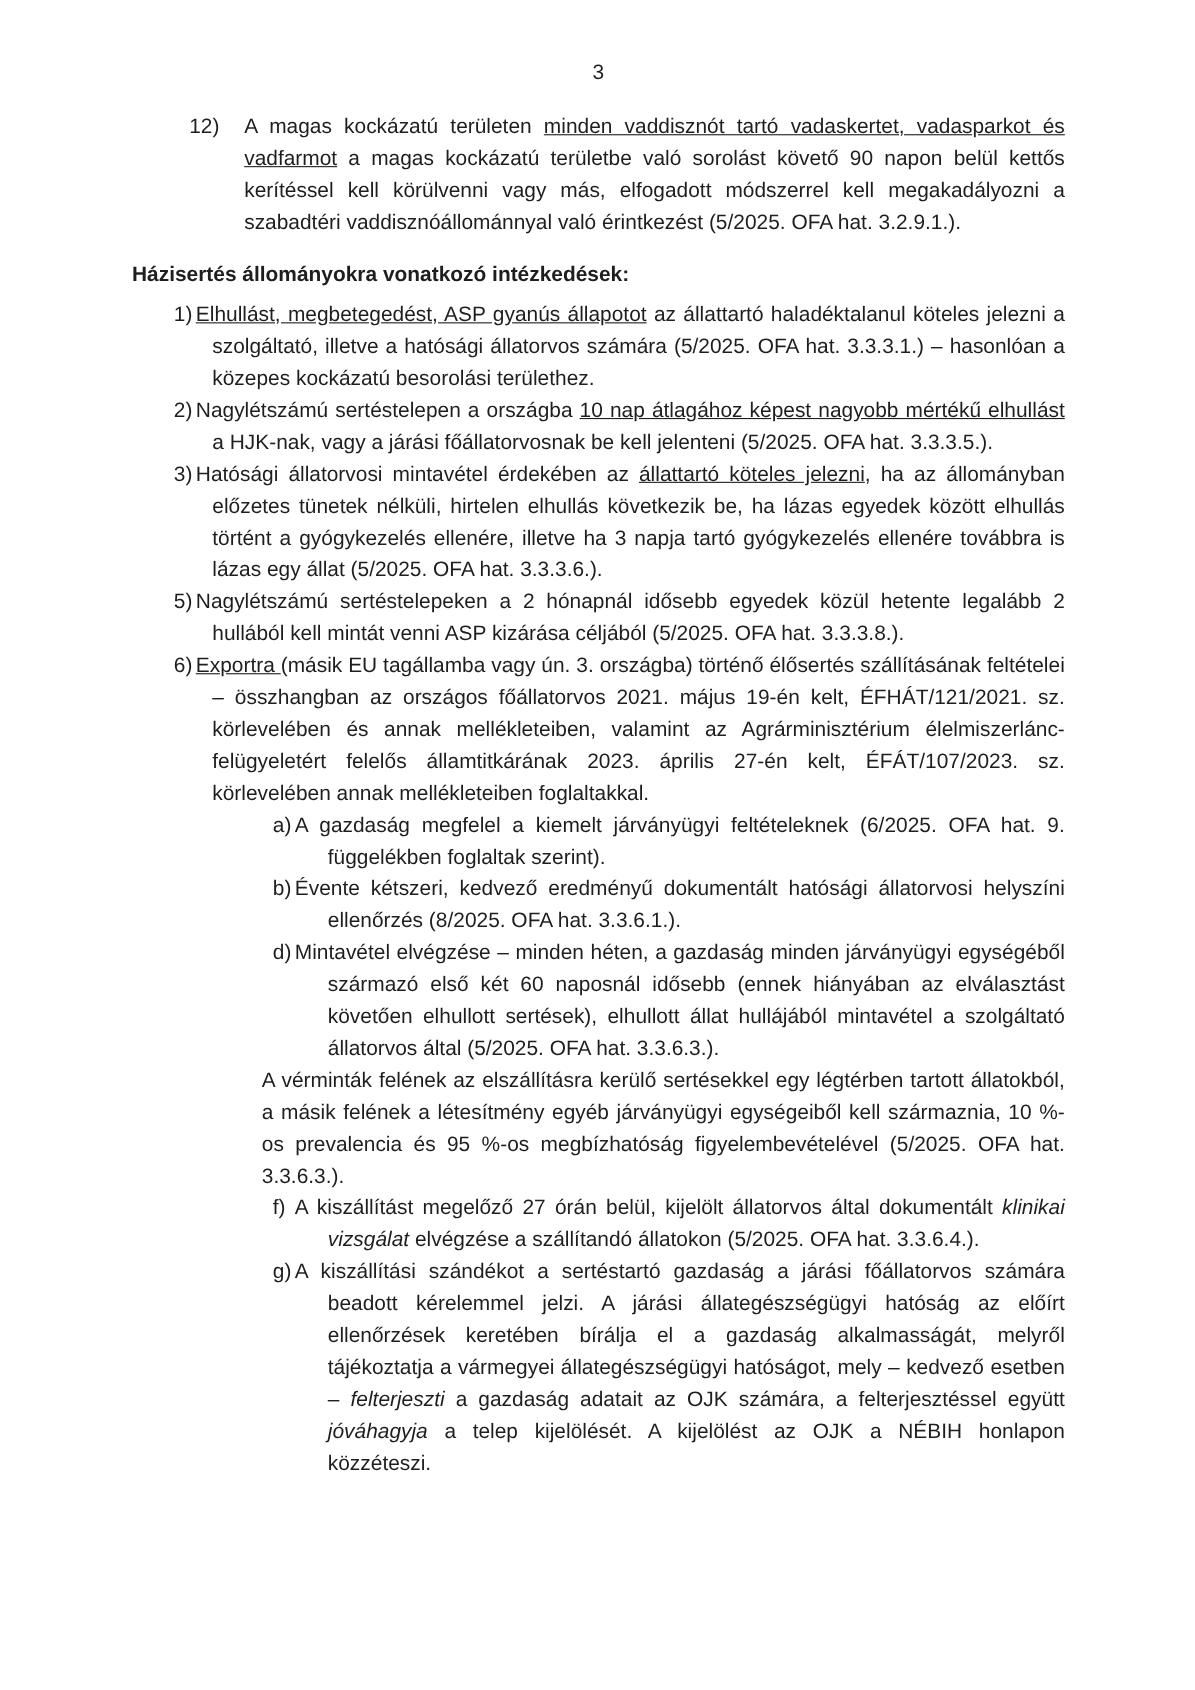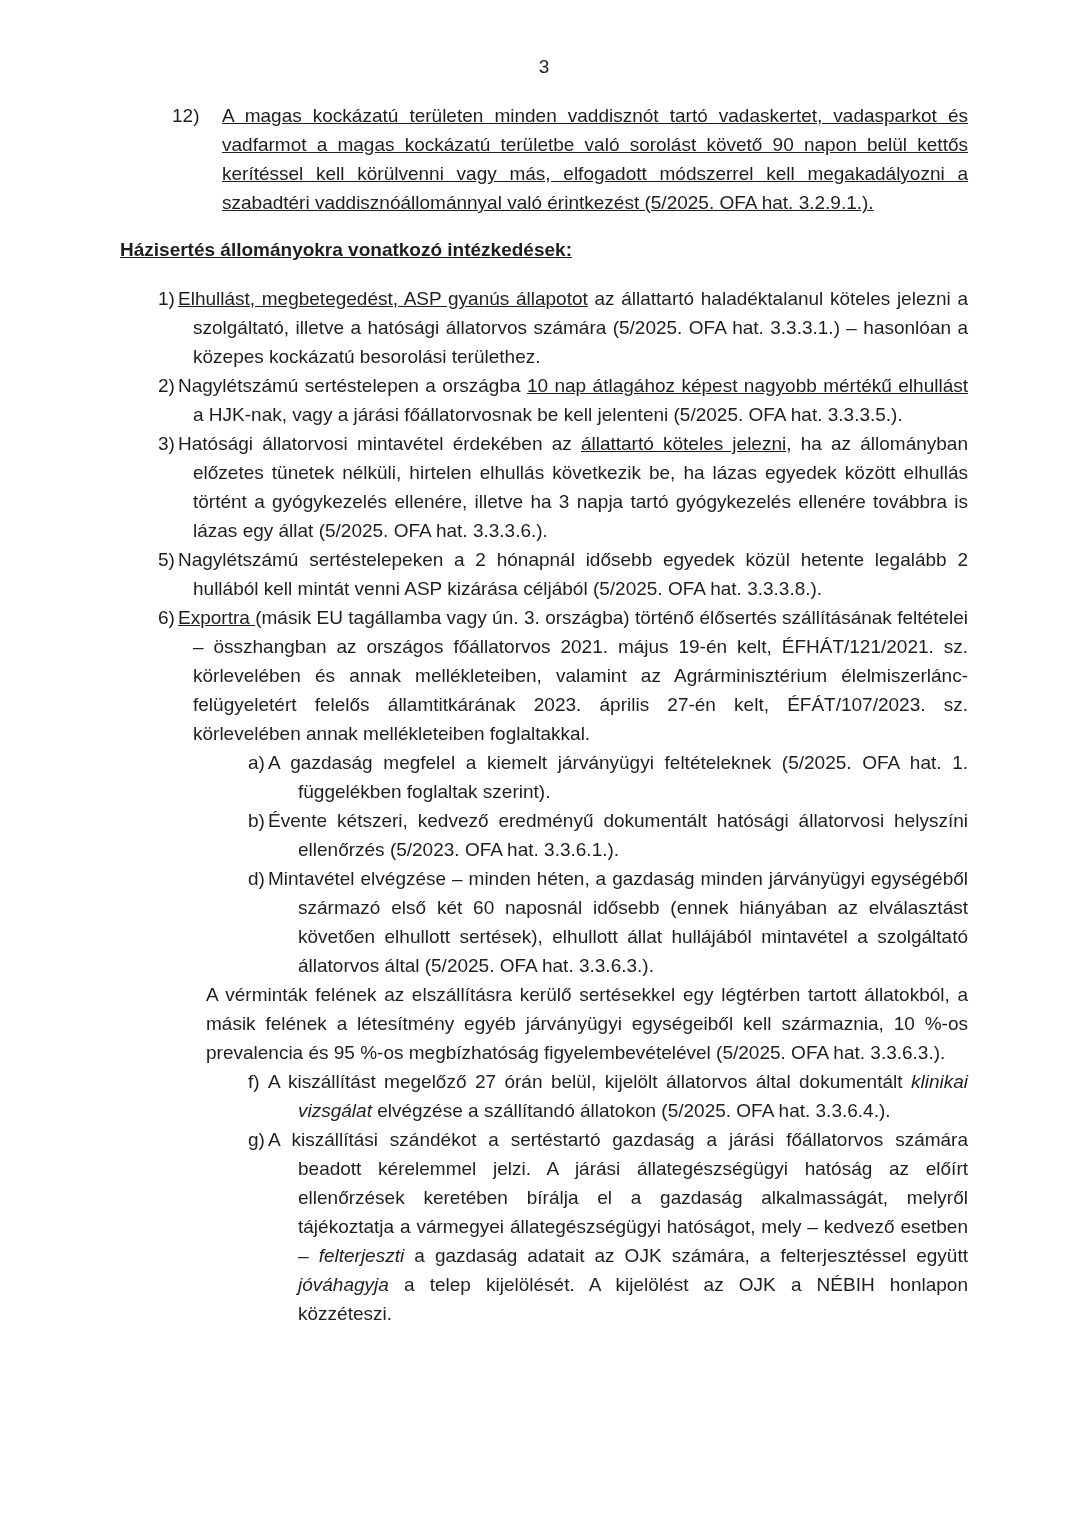--- a/index.html
+++ b/index.html
@@ -20,36 +20,34 @@
     line-height: 29px;
     color: #1e1e1e;
     overflow: hidden;
   }
   .page-number {
     text-align: center;
     margin-bottom: 20px;
   }
   .para {
     text-align: justify;
-    text-decoration: underline;
   }
   .item12 {
     margin-left: 102px;
     text-indent: -50px;
   }
   .item12 .marker {
     display: inline-block;
     width: 50px;
     text-indent: 0;
   }
   .heading {
     font-size: 19px;
     font-weight: bold;
-    text-decoration: underline;
-    margin: 18px 0 20px 0;
+    margin: 18px 0 8px 0;
     text-align: left;
   }
   .list-item {
     margin-left: 73px;
     text-indent: -35px;
     text-align: justify;
   }
   .list-item .marker {
     display: inline-block;
     width: 20px;
@@ -59,21 +57,21 @@
     margin-left: 178px;
     text-indent: -50px;
     text-align: justify;
   }
   .sub-item .marker {
     display: inline-block;
     width: 20px;
     text-indent: 0;
   }
   .sub-cont {
-    margin-left: 86px;
+    margin-left: 118px;
     text-indent: 0;
     text-align: justify;
   }
   .seg-u { text-decoration: underline; }
   .seg-i { font-style: italic; }
 </style>
 </head>
 <body>
 
 <div class="page">
@@ -101,25 +99,25 @@
 
   <div class="list-item">
     <span class="marker">5)</span><span class="rich"><span>Nagylétszámú sertéstelepeken a 2 hónapnál idősebb egyedek közül hetente legalább 2 hullából kell mintát venni ASP kizárása céljából (5/2025. OFA hat. 3.3.3.8.).</span></span>
   </div>
 
   <div class="list-item">
     <span class="marker">6)</span><span class="rich"><span class="seg-u">Exportra </span><span>(másik EU tagállamba vagy ún. 3. országba) történő élősertés szállításának feltételei – összhangban az országos főállatorvos 2021. május 19-én kelt, ÉFHÁT/121/2021. sz. körlevelében és annak mellékleteiben, valamint az Agrárminisztérium élelmiszerlánc-felügyeletért felelős államtitkárának 2023. április 27-én kelt, ÉFÁT/107/2023. sz. körlevelében annak mellékleteiben foglaltakkal.</span></span>
   </div>
 
   <div class="sub-item">
-    <span class="marker">a)</span><span class="rich"><span>A gazdaság megfelel a kiemelt járványügyi feltételeknek (5/2025. OFA hat. 1. függelékben foglaltak szerint).</span></span>
+    <span class="marker">a)</span><span class="rich"><span>A gazdaság megfelel a kiemelt járványügyi feltételeknek (6/2025. OFA hat. 9. függelékben foglaltak szerint).</span></span>
   </div>
 
   <div class="sub-item">
-    <span class="marker">b)</span><span class="rich"><span>Évente kétszeri, kedvező eredményű dokumentált hatósági állatorvosi helyszíni ellenőrzés (5/2023. OFA hat. 3.3.6.1.).</span></span>
+    <span class="marker">b)</span><span class="rich"><span>Évente kétszeri, kedvező eredményű dokumentált hatósági állatorvosi helyszíni ellenőrzés (8/2025. OFA hat. 3.3.6.1.).</span></span>
   </div>
 
 
   <div class="sub-item">
     <span class="marker">d)</span><span class="rich"><span>Mintavétel elvégzése – minden héten, a gazdaság minden járványügyi egységéből származó első két 60 naposnál idősebb (ennek hiányában az elválasztást követően elhullott sertések), elhullott állat hullájából mintavétel a szolgáltató állatorvos által (5/2025. OFA hat. 3.3.6.3.).</span></span>
   </div>
 
 
   <div class="sub-cont">
     <span class="rich"><span>A vérminták felének az elszállításra kerülő sertésekkel egy légtérben tartott állatokból, a másik felének a létesítmény egyéb járványügyi egységeiből kell származnia, 10 %-os prevalencia és 95 %-os megbízhatóság figyelembevételével (5/2025. OFA hat. 3.3.6.3.).</span></span>

